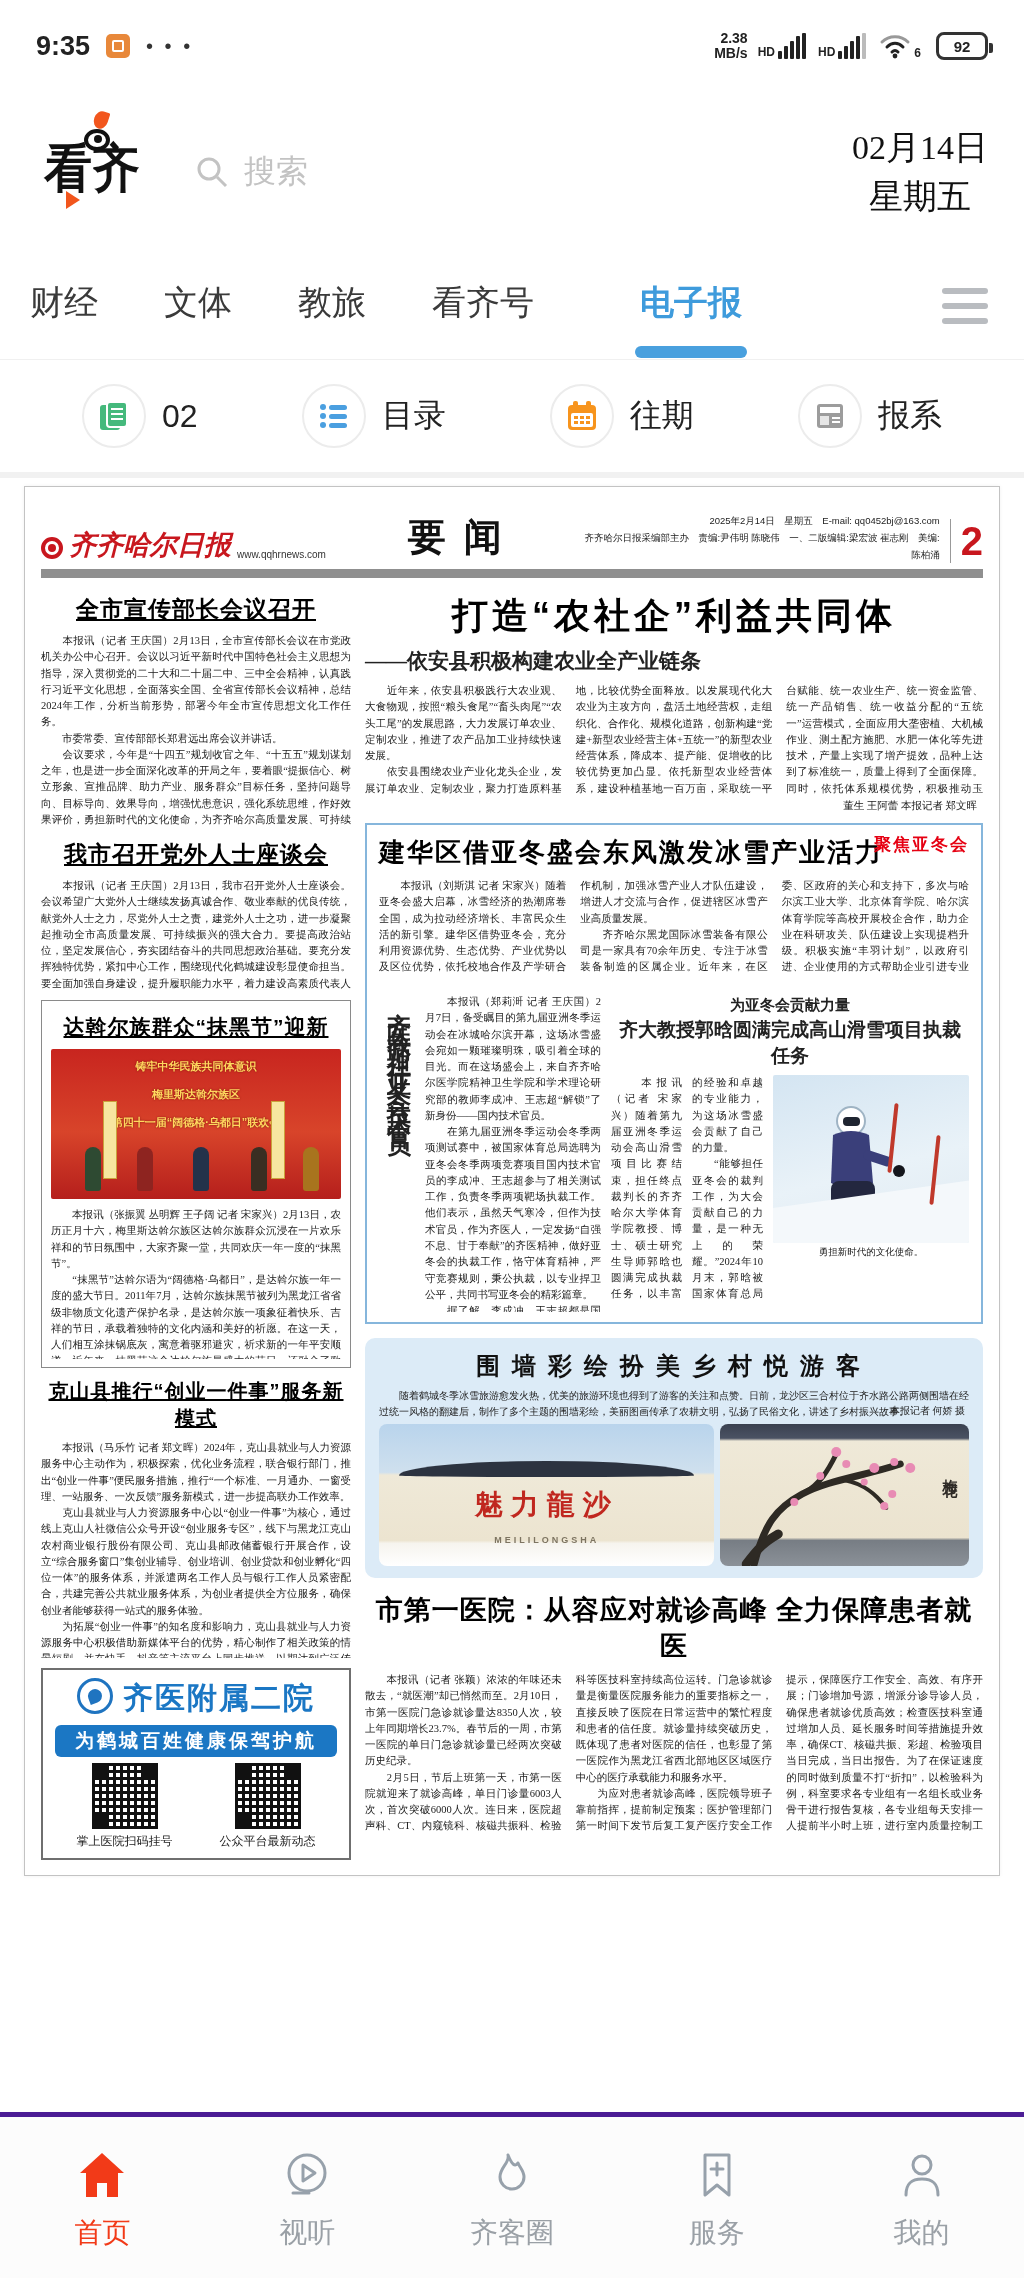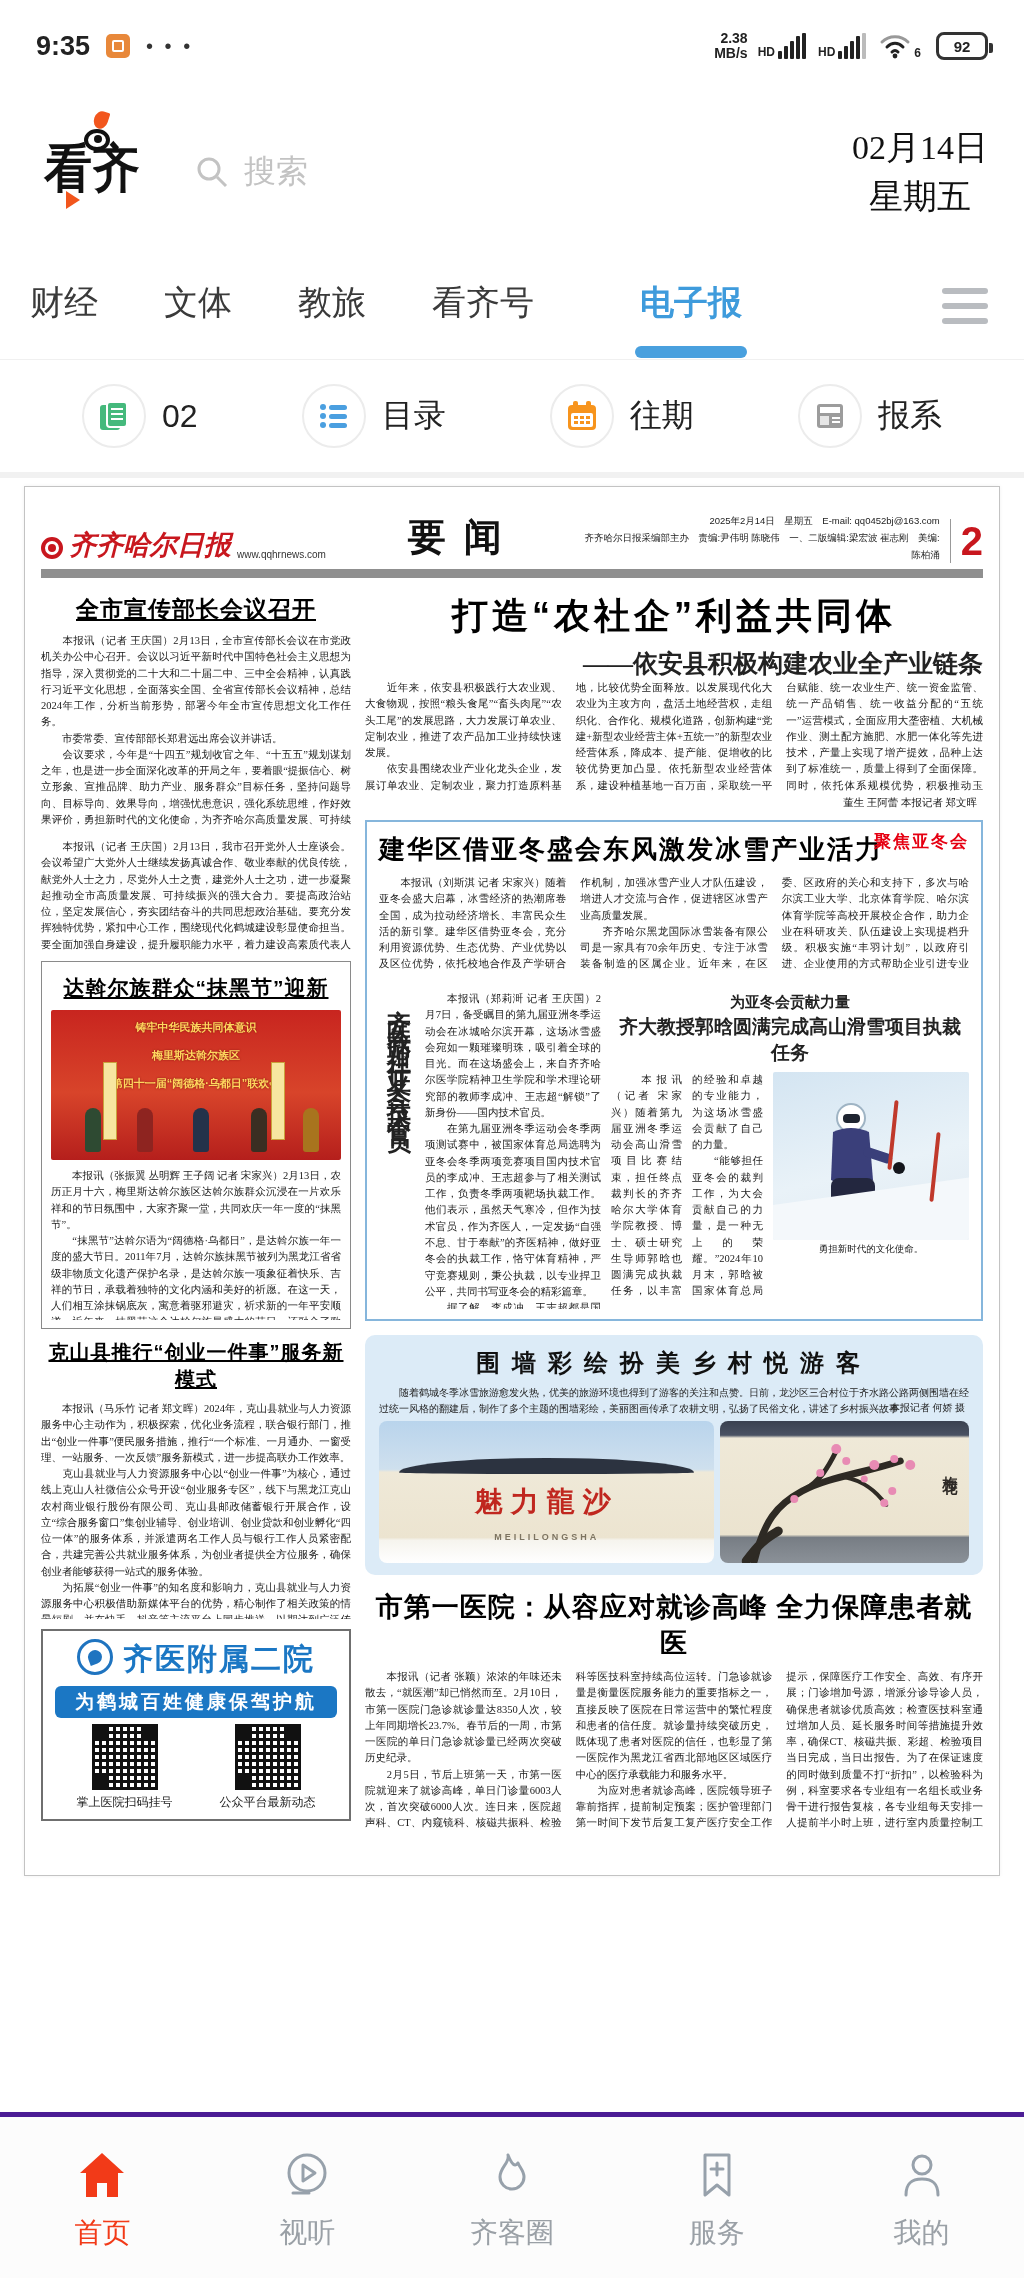--- a/index.html
+++ b/index.html
@@ -86,21 +86,21 @@
   .qr { width:66px; height:66px; margin:0 auto; background-color:#fff;
         background-image:
           linear-gradient(#111,#111), linear-gradient(#111,#111), linear-gradient(#111,#111),
           repeating-linear-gradient(0deg,#111 0 3px,transparent 3px 7px),
           repeating-linear-gradient(90deg,#111 0 3px,#fff 3px 7px);
         background-size:16px 16px,16px 16px,16px 16px,100% 100%,100% 100%;
         background-position:0 0,100% 0,0 100%,0 0,0 0; background-repeat:no-repeat,no-repeat,no-repeat,repeat,repeat; }
   .qr-label { font-size:12px; color:#222; margin-top:4px; }
 
   h1.main-head { font-size:36px; text-align:center; color:#000; letter-spacing:4px; margin:2px 0 6px; }
-  .main-sub { text-align:right; font-family:"Liberation Serif", serif; font-weight:bold; font-size:25px; }
+  .main-sub { text-align:left; font-family:"Liberation Serif", serif; font-weight:bold; font-size:21px; margin-bottom:8px; }
   .cols3 { column-count:3; column-gap:14px; }
   .byline { text-align:right; font-size:10.5px; font-family:"Liberation Serif", serif; color:#1a1a1a; padding-right:6px; }
 
   .blue-box { border:2px solid #86b6dc; padding:8px 12px 10px; margin-top:10px; position:relative; }
   .badge { position:absolute; top:8px; right:12px; color:#e60012; font-size:17px; font-weight:bold; letter-spacing:2px; }
   .jh-head { font-family:"Liberation Serif", serif; font-size:26px; font-weight:bold; letter-spacing:2px; margin:2px 0 8px; color:#000; }
   .inner { display:flex; gap:10px; margin-top:10px; height:318px; }
   .vtitle { writing-mode:vertical-rl; text-orientation:upright; font-size:24px; font-weight:bold; letter-spacing:10px; width:36px; flex:none; font-family:"Liberation Serif", serif; }
   .qy-text { width:176px; flex:none; height:100%; }
   .qd-block { flex:1; min-width:0; }
@@ -314,20 +314,21 @@
     <div class="col-left">
 
       <div class="art">
         <h2 class="head-sans">全市宣传部长会议召开</h2>
         <div class="news-body" style="height:196px;">　　本报讯（记者 王庆国）2月13日，全市宣传部长会议在市党政机关办公中心召开。会议以习近平新时代中国特色社会主义思想为指导，深入贯彻党的二十大和二十届二中、三中全会精神，认真践行习近平文化思想，全面落实全国、全省宣传部长会议精神，总结2024年工作，分析当前形势，部署今年全市宣传思想文化工作任务。
 　　市委常委、宣传部部长郑君远出席会议并讲话。
 　　会议要求，今年是“十四五”规划收官之年、“十五五”规划谋划之年，也是进一步全面深化改革的开局之年，要着眼“提振信心、树立形象、宣推品牌、助力产业、服务群众”目标任务，坚持问题导向、目标导向、效果导向，增强忧患意识，强化系统思维，作好效果评价，勇担新时代的文化使命，为齐齐哈尔高质量发展、可持续振兴提供坚强思想保证、强大精神力量、有利文化条件。要提升理论武装质效，筑牢团结奋进的思想根基。要创新新闻宣传工作机制，营造振兴发展的浓厚氛围。要统筹推进精神文明建设，提高社会文明程度和公民道德素养。要繁荣发展文化事业和文化产业，提升城市文化软实力。要强化工作责任制落实，确保全市意识形态领域安全稳定。要坚持党的文化领导权，开创全市宣传思想文化工作新局面。</div>
       </div>
 
       <div class="art">
+        <h2 class="head-sans">我市召开党外人士座谈会</h2>
         <div class="news-body" style="height:112px;">　　本报讯（记者 王庆国）2月13日，我市召开党外人士座谈会。会议希望广大党外人士继续发扬真诚合作、敬业奉献的优良传统，献党外人士之力，尽党外人士之责，建党外人士之功，进一步凝聚起推动全市高质量发展、可持续振兴的强大合力。要提高政治站位，坚定发展信心，夯实团结奋斗的共同思想政治基础。要充分发挥独特优势，紧扣中心工作，围绕现代化鹤城建设彰显使命担当。要全面加强自身建设，提升履职能力水平，着力建设高素质代表人士队伍，携手并进为中国式现代化鹤城实践多作贡献。</div>
       </div>
 
       <div class="box3">
         <h2 class="head-sans" style="font-size:21px;">达斡尔族群众“抹黑节”迎新</h2>
         <div class="stage">
           <div class="ln" style="top:10px;">铸牢中华民族共同体意识</div>
           <div class="ln" style="top:38px;">梅里斯达斡尔族区</div>
           <div class="ln" style="top:66px;">第四十一届“阔德格·乌都日”联欢会</div>
           <span class="scroll" style="left:52px;"></span>

